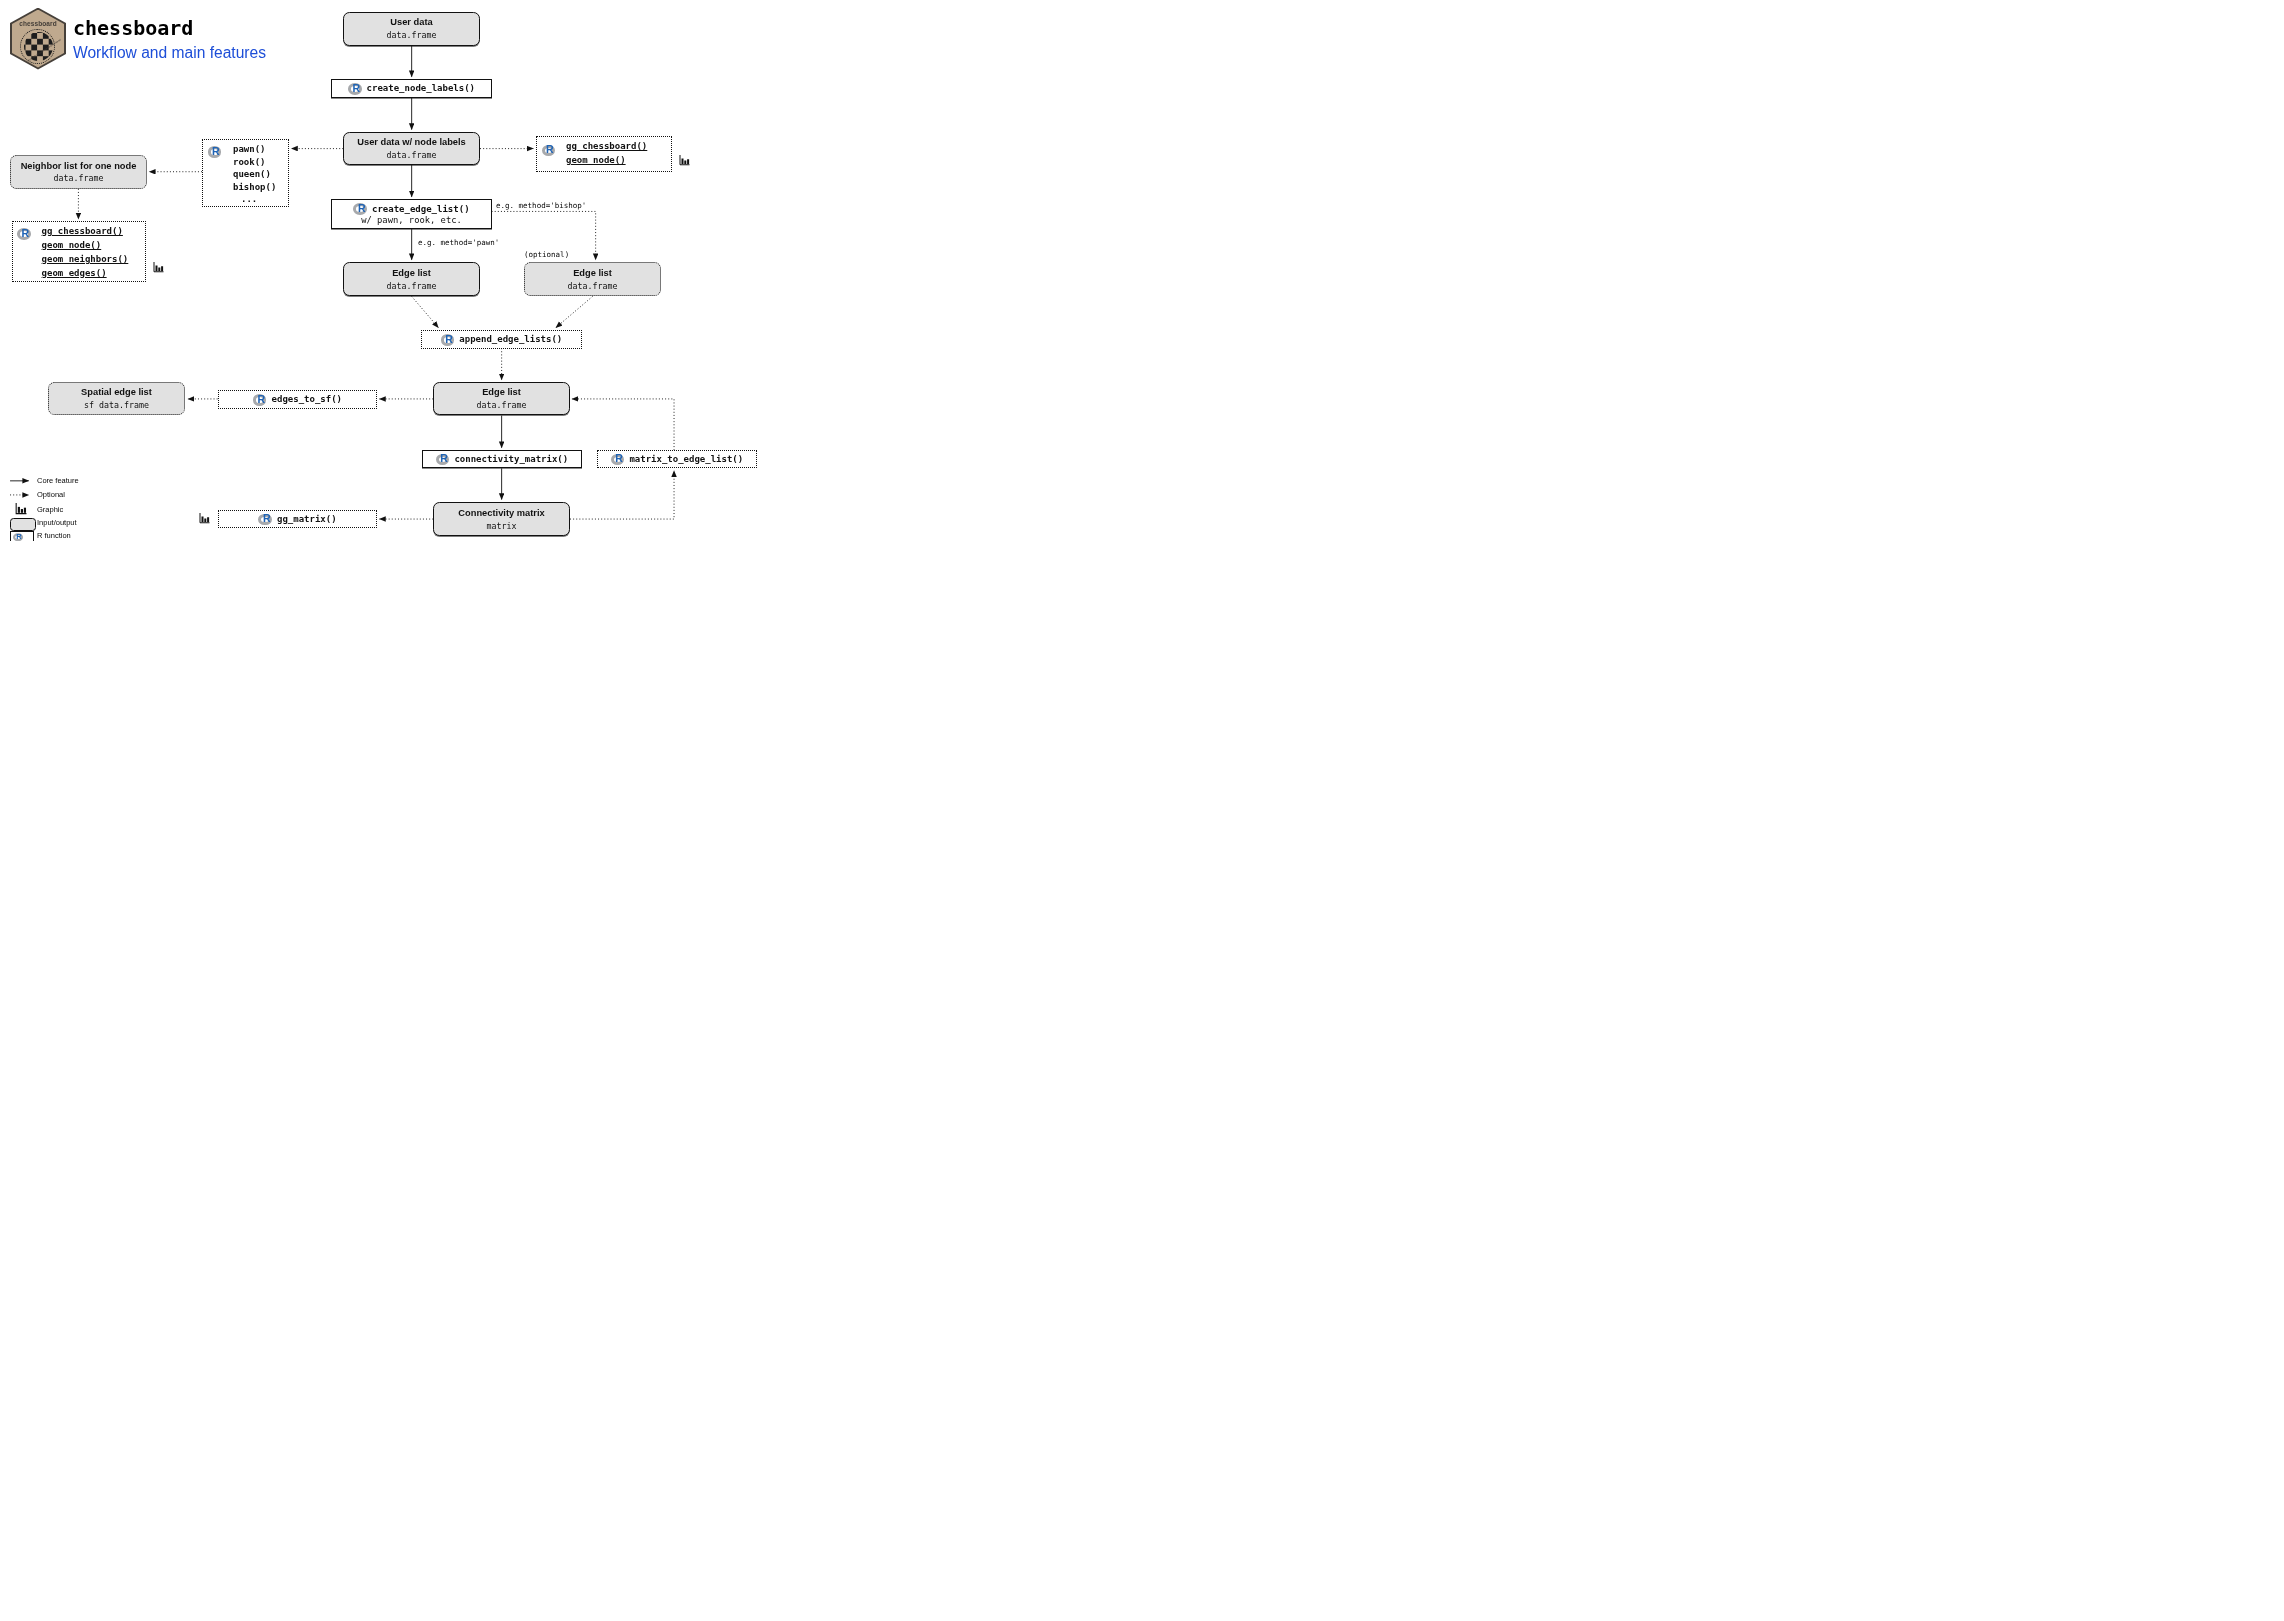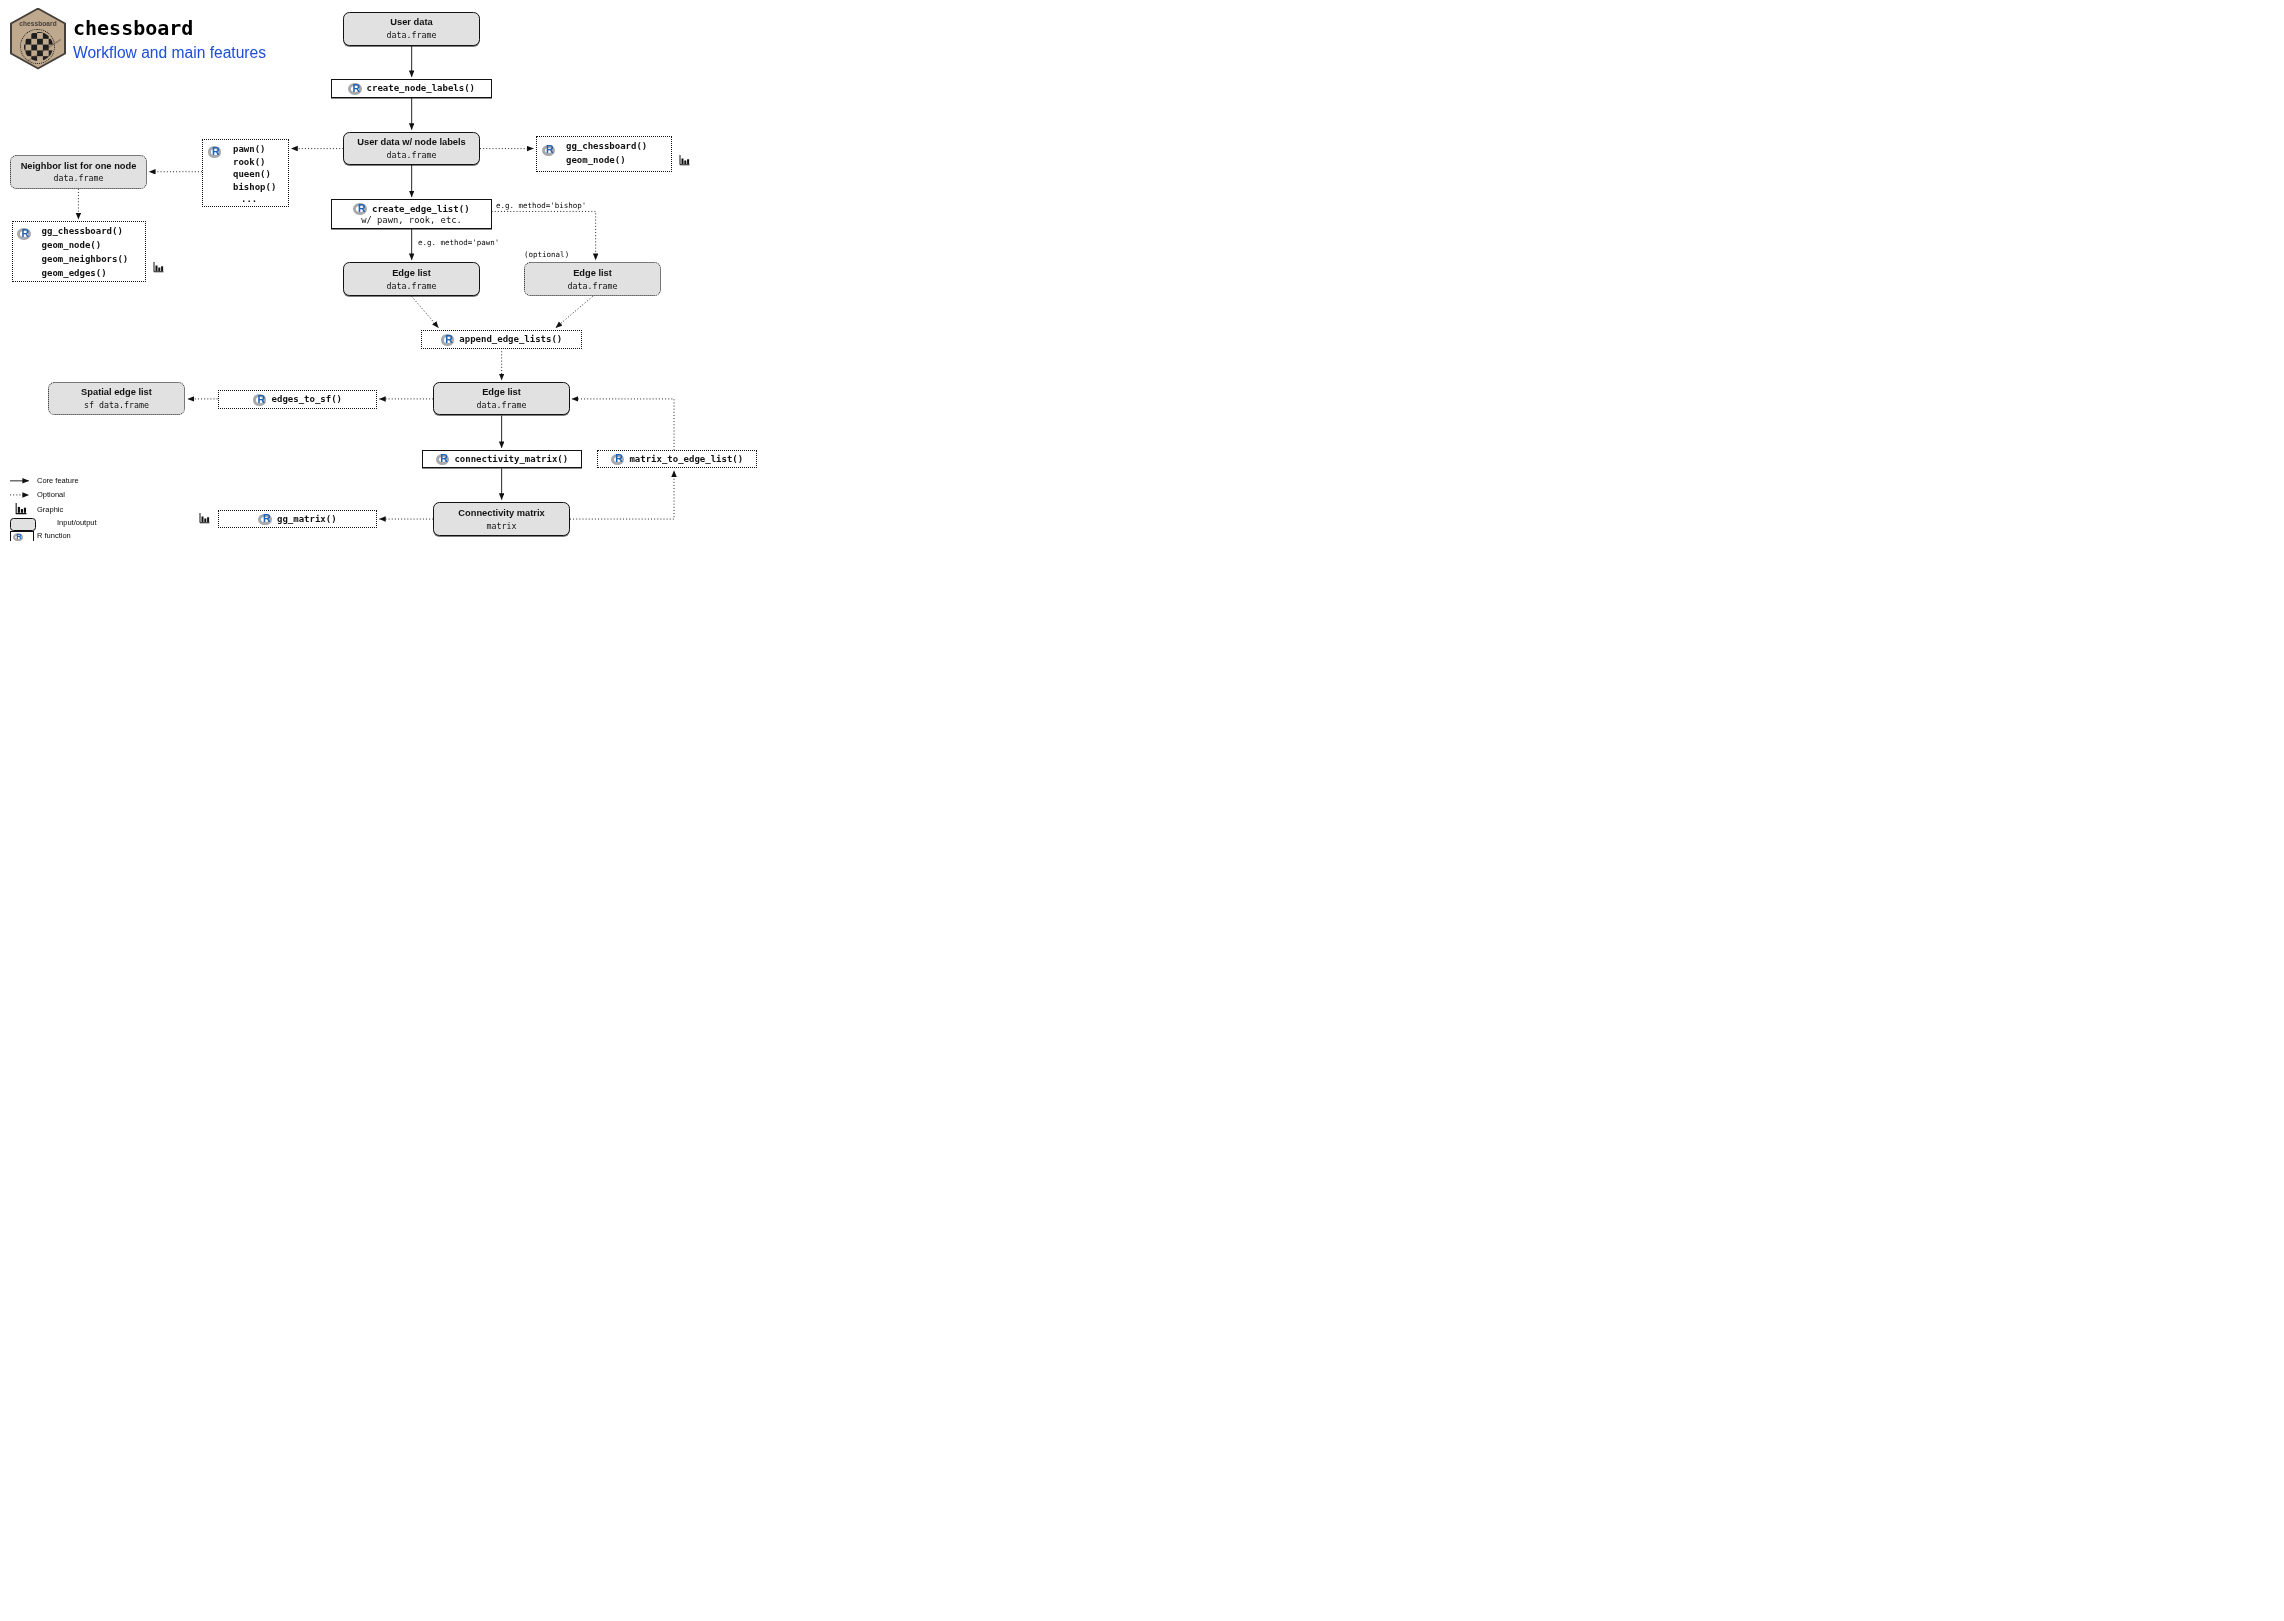--- a/index.html
+++ b/index.html
@@ -35,21 +35,21 @@
   .fn{background:#fff;border:0.8px solid #111;box-shadow:0 1px 0 rgba(20,20,20,.5);}
   .fn.dotted{border:1px dotted #111;box-shadow:none;}
   .fn-row{display:flex;align-items:center;gap:5px;}
   .fn-label{font-family:"DejaVu Sans Mono",monospace;font-weight:bold;font-size:9px;white-space:nowrap;}
   .fn-sub{font-family:"DejaVu Sans Mono",monospace;font-size:8.8px;margin-top:1px;white-space:nowrap;}
   .fn-list{align-items:flex-start;justify-content:flex-start;}
   .fn-list .rlogo{position:absolute;left:4.5px;top:5.5px;}
   .fn-list .lines{margin:3px 0 0 30px;display:flex;flex-direction:column;}
   .fn-list .lines span{font-family:"DejaVu Sans Mono",monospace;font-weight:bold;font-size:9px;line-height:12.6px;}
   .fn-list .lines span.dots{padding-left:8px;}
-  .fn-list2 .lines{margin:2px 0 0 29px;}
+  .fn-list2 .lines{margin:2px 0 0 29px;text-decoration:underline;}
   .fn-list2 .lines span{line-height:14px;}
 
   
   .rlogo{display:inline-block;position:relative;width:13.6px;height:11.6px;flex:0 0 13.6px;}
   .rlogo .ring{position:absolute;left:0;top:0.5px;width:7.5px;height:5.5px;border:3px solid #a7a9ac;border-radius:50%;}
   .rlogo .rr{position:absolute;left:4.5px;top:-1px;font-family:"Liberation Sans",sans-serif;
              font-weight:bold;font-size:10.6px;color:#1e63b5;}
   .rlogo.sm{transform:scale(.72);transform-origin:left center;}
 
   
@@ -283,21 +283,21 @@
   <div class="leg-text" style="left:37px;top:476px;">Core feature</div>
   <div class="leg-text" style="left:37px;top:490px;">Optional</div>
   <svg class="baricon" style="left:13.6px;top:502px;width:13px;height:13px;" viewBox="0 0 24 24">
     <path d="M4 2 L4 21.5 L23 21.5" fill="none" stroke="#111" stroke-width="2"></path>
     <rect x="7" y="9" width="4" height="11" fill="#111"></rect>
       <rect x="12.6" y="13" width="4" height="7" fill="#111"></rect>
       <rect x="18.2" y="10.5" width="4" height="9.5" fill="#111"></rect>
   </svg>
   <div class="leg-text" style="left:37px;top:505px;">Graphic</div>
   <div class="leg-swatch-io"></div>
-  <div class="leg-text" style="left:37px;top:518px;padding-left:20px;">Input/output</div>
+  <div class="leg-text" style="left:37px;top:518px;">Input/output</div>
   <div class="leg-swatch-fn">
     <span class="rlogo sm">
         <span class="ring"></span>
         <span class="rr">R</span>
       </span>
   </div>
   <div class="leg-text" style="left:37px;top:531px;">R function</div>
 
 </div>
 

